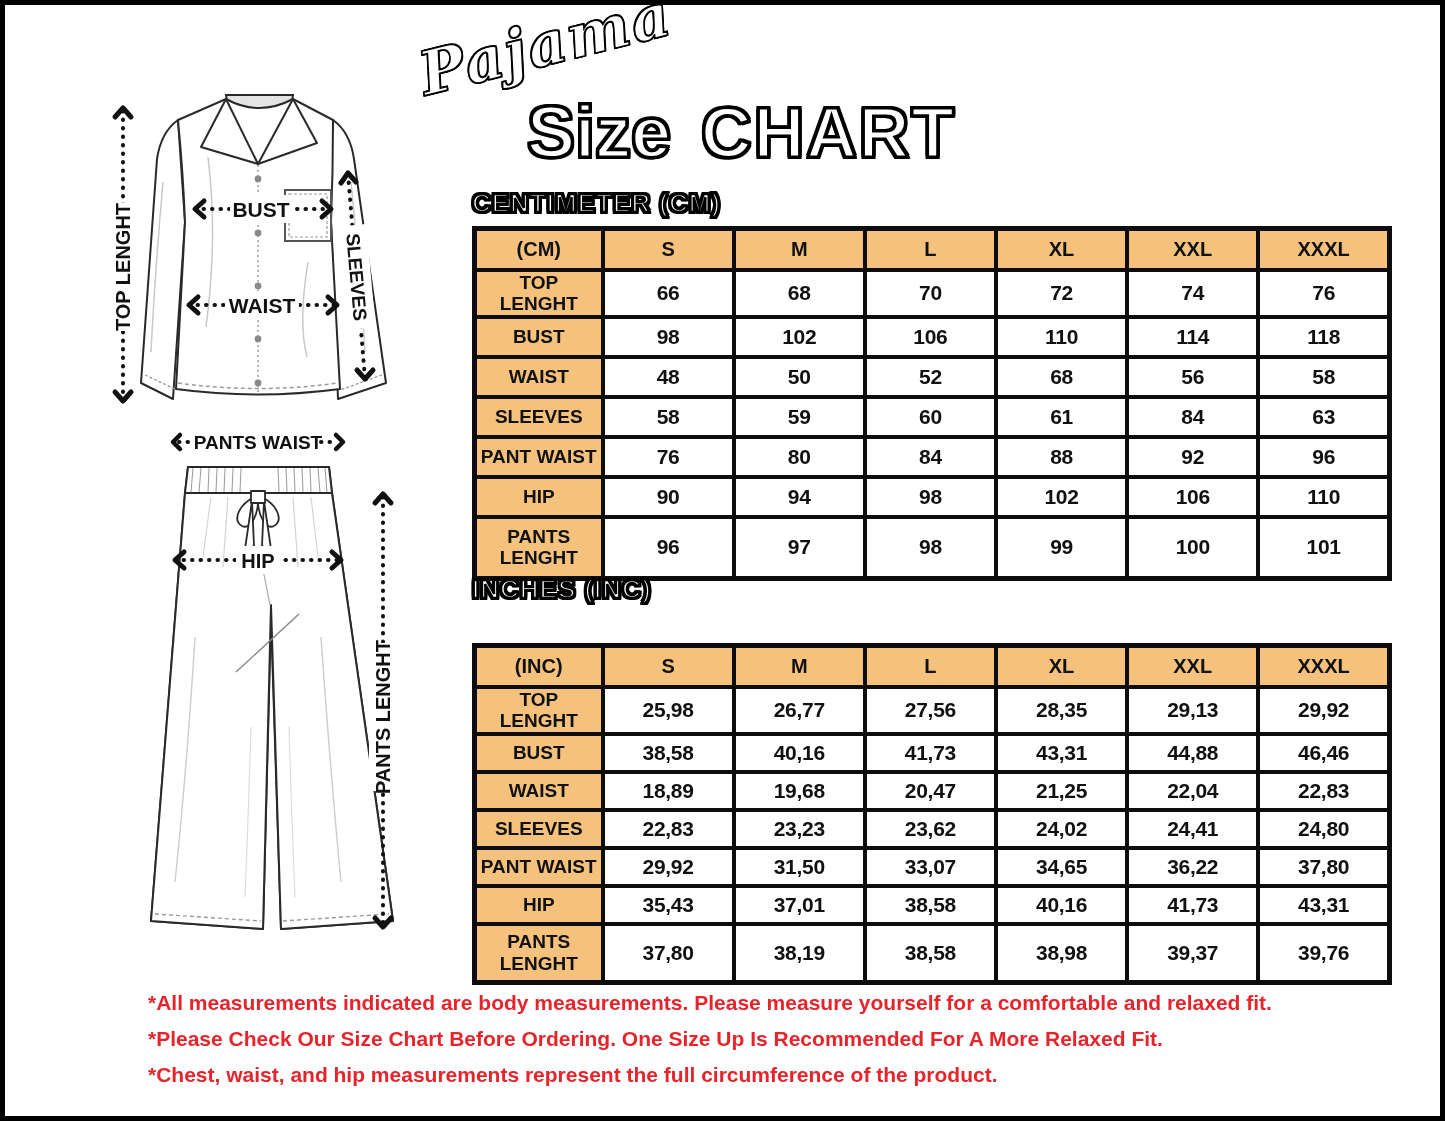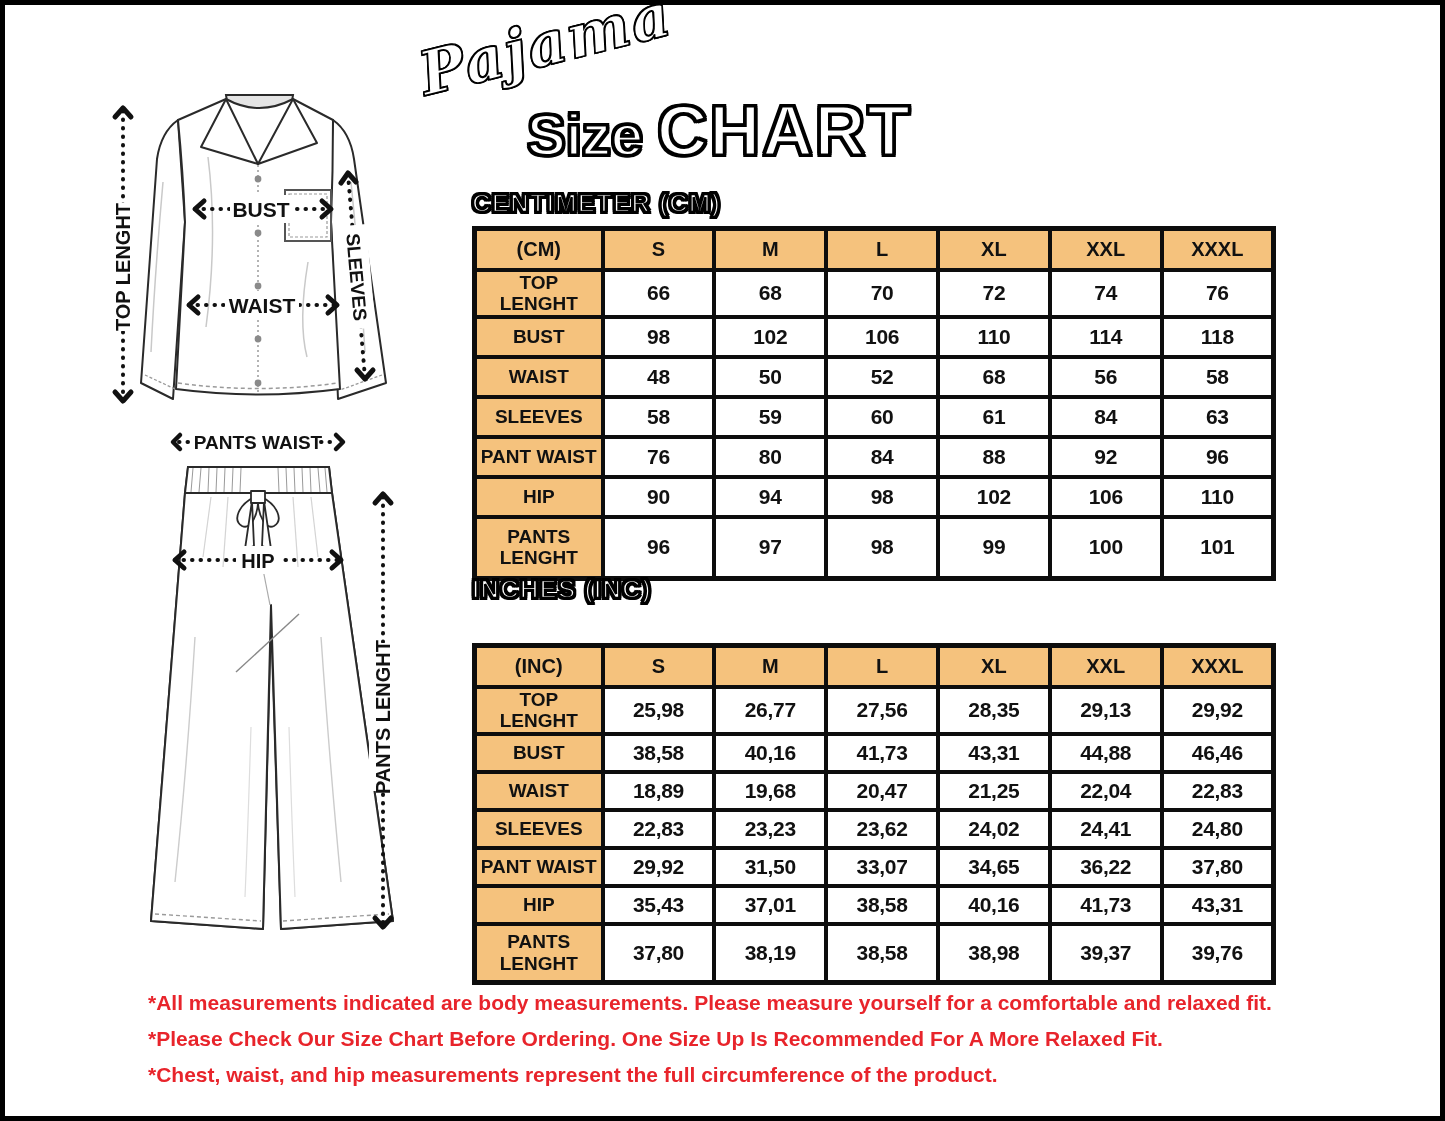--- a/index.html
+++ b/index.html
@@ -18,28 +18,28 @@
   }
   .title-script{
     position:absolute;left:424px;top:34px;
     font-family:"DejaVu Serif",serif;font-style:italic;font-weight:bold;
     font-size:60px;transform:rotate(-14deg);transform-origin:left bottom;
     letter-spacing:2px;
     -webkit-text-stroke:1.6px #000;
     text-shadow:-1px -1px 0 #000,1px -1px 0 #000,-1px 1px 0 #000,1px 1px 0 #000;
   }
   .title-main{position:absolute;left:522px;top:86px;}
-  .title-main .w1{font-size:58px;-webkit-text-stroke:3px #000;}
-  .title-main .w2{font-size:70px;margin-left:14px;-webkit-text-stroke:3px #000;letter-spacing:2px;}
+  .title-main .w1{font-size:72px;-webkit-text-stroke:3px #000;}
+  .title-main .w2{font-size:70px;margin-left:30px;-webkit-text-stroke:3px #000;letter-spacing:2px;}
   .section-label{position:absolute;font-size:26px;letter-spacing:1px;}
   .cm-label{left:467px;top:183px;}
   .inc-label{left:467px;top:569px;}
   
   table.size-table{
-    position:absolute;left:467px;width:804px;table-layout:fixed;
+    position:absolute;left:467px;width:920px;table-layout:fixed;
     border-collapse:collapse;border:5px solid #0d0d0d;background:#fff;
   }
   table.cm{top:221px;}
   table.inc{top:627px;margin-top:11px;}
   .size-table col.c0{width:128px;}
   .size-table th,.size-table td{
     border:4px solid #0d0d0d;text-align:center;vertical-align:middle;
     padding:0 2px;color:#111;
   }
   .size-table th{background:#f5c27d;font-size:20px;font-weight:bold;}

